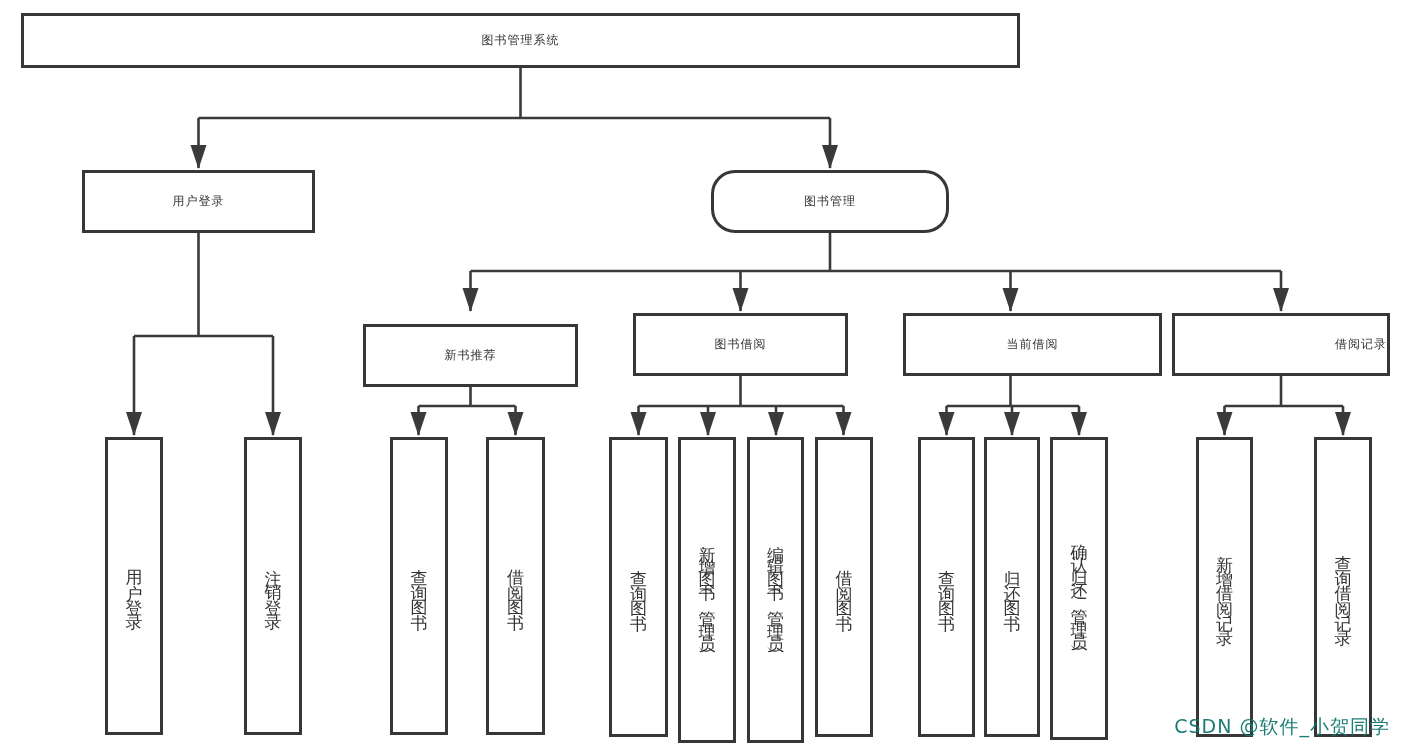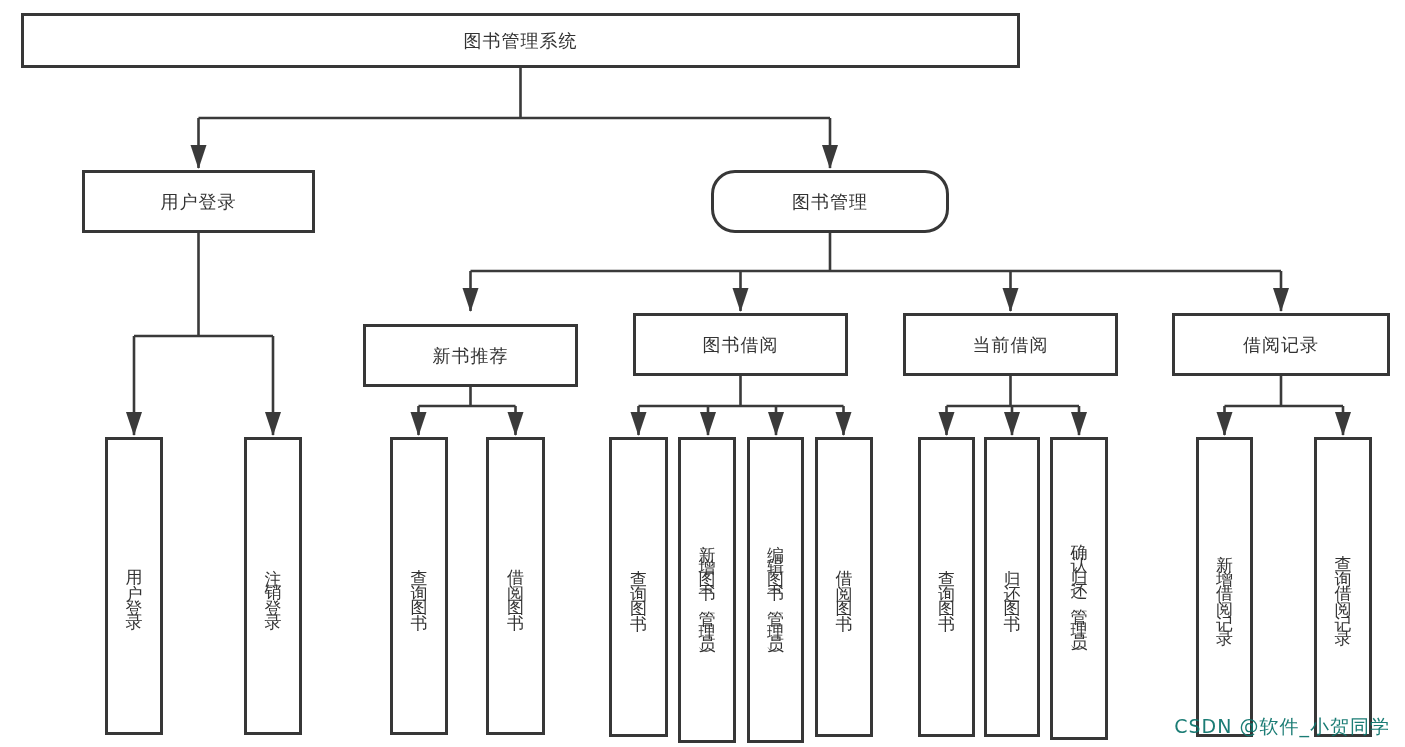--- a/index.html
+++ b/index.html
@@ -25,21 +25,21 @@
     position: absolute;
     box-sizing: border-box;
     border: 3px solid #373737;
     background: #ffffff;
     display: flex;
     align-items: center;
     justify-content: center;
     color: #333333;
   }
   .box.h .lbl {
-    font-size: 18px;
+    font-size: 12px;
     letter-spacing: 1px;
     white-space: nowrap;
   }
   .box.v .lbl {
     writing-mode: vertical-rl;
     text-orientation: mixed;
     font-size: 17px;
     letter-spacing: 15px;
     line-height: 1;
     white-space: nowrap;
@@ -117,24 +117,24 @@
   <div class="box h" style="left:711px; top:170px; width:238px; height:63px;border-radius:24px;">
     <span class="lbl">图书管理</span>
   </div>
 
   <div class="box h" style="left:363px; top:324px; width:215px; height:63px;">
     <span class="lbl">新书推荐</span>
   </div>
   <div class="box h" style="left:633px; top:313px; width:215px; height:63px;">
     <span class="lbl">图书借阅</span>
   </div>
-  <div class="box h" style="left:903px; top:313px; width:215px; height:63px;">
+  <div class="box h" style="left:903px; top:313px; width:259px; height:63px;">
     <span class="lbl">当前借阅</span>
   </div>
-  <div class="box h" style="left:1172px; top:313px; width:218px; height:63px;">
+  <div class="box h" style="left:1172px; top:313px; width:218px; height:63px;justify-content:flex-end;">
     <span class="lbl">借阅记录</span>
   </div>
 
   <div class="box v" style="left:105px; top:437px; width:58px; height:298px;">
     <span class="lbl">用户登录</span>
   </div>
   <div class="box v" style="left:244px; top:437px; width:58px; height:298px;">
     <span class="lbl">注销登录</span>
   </div>
 

